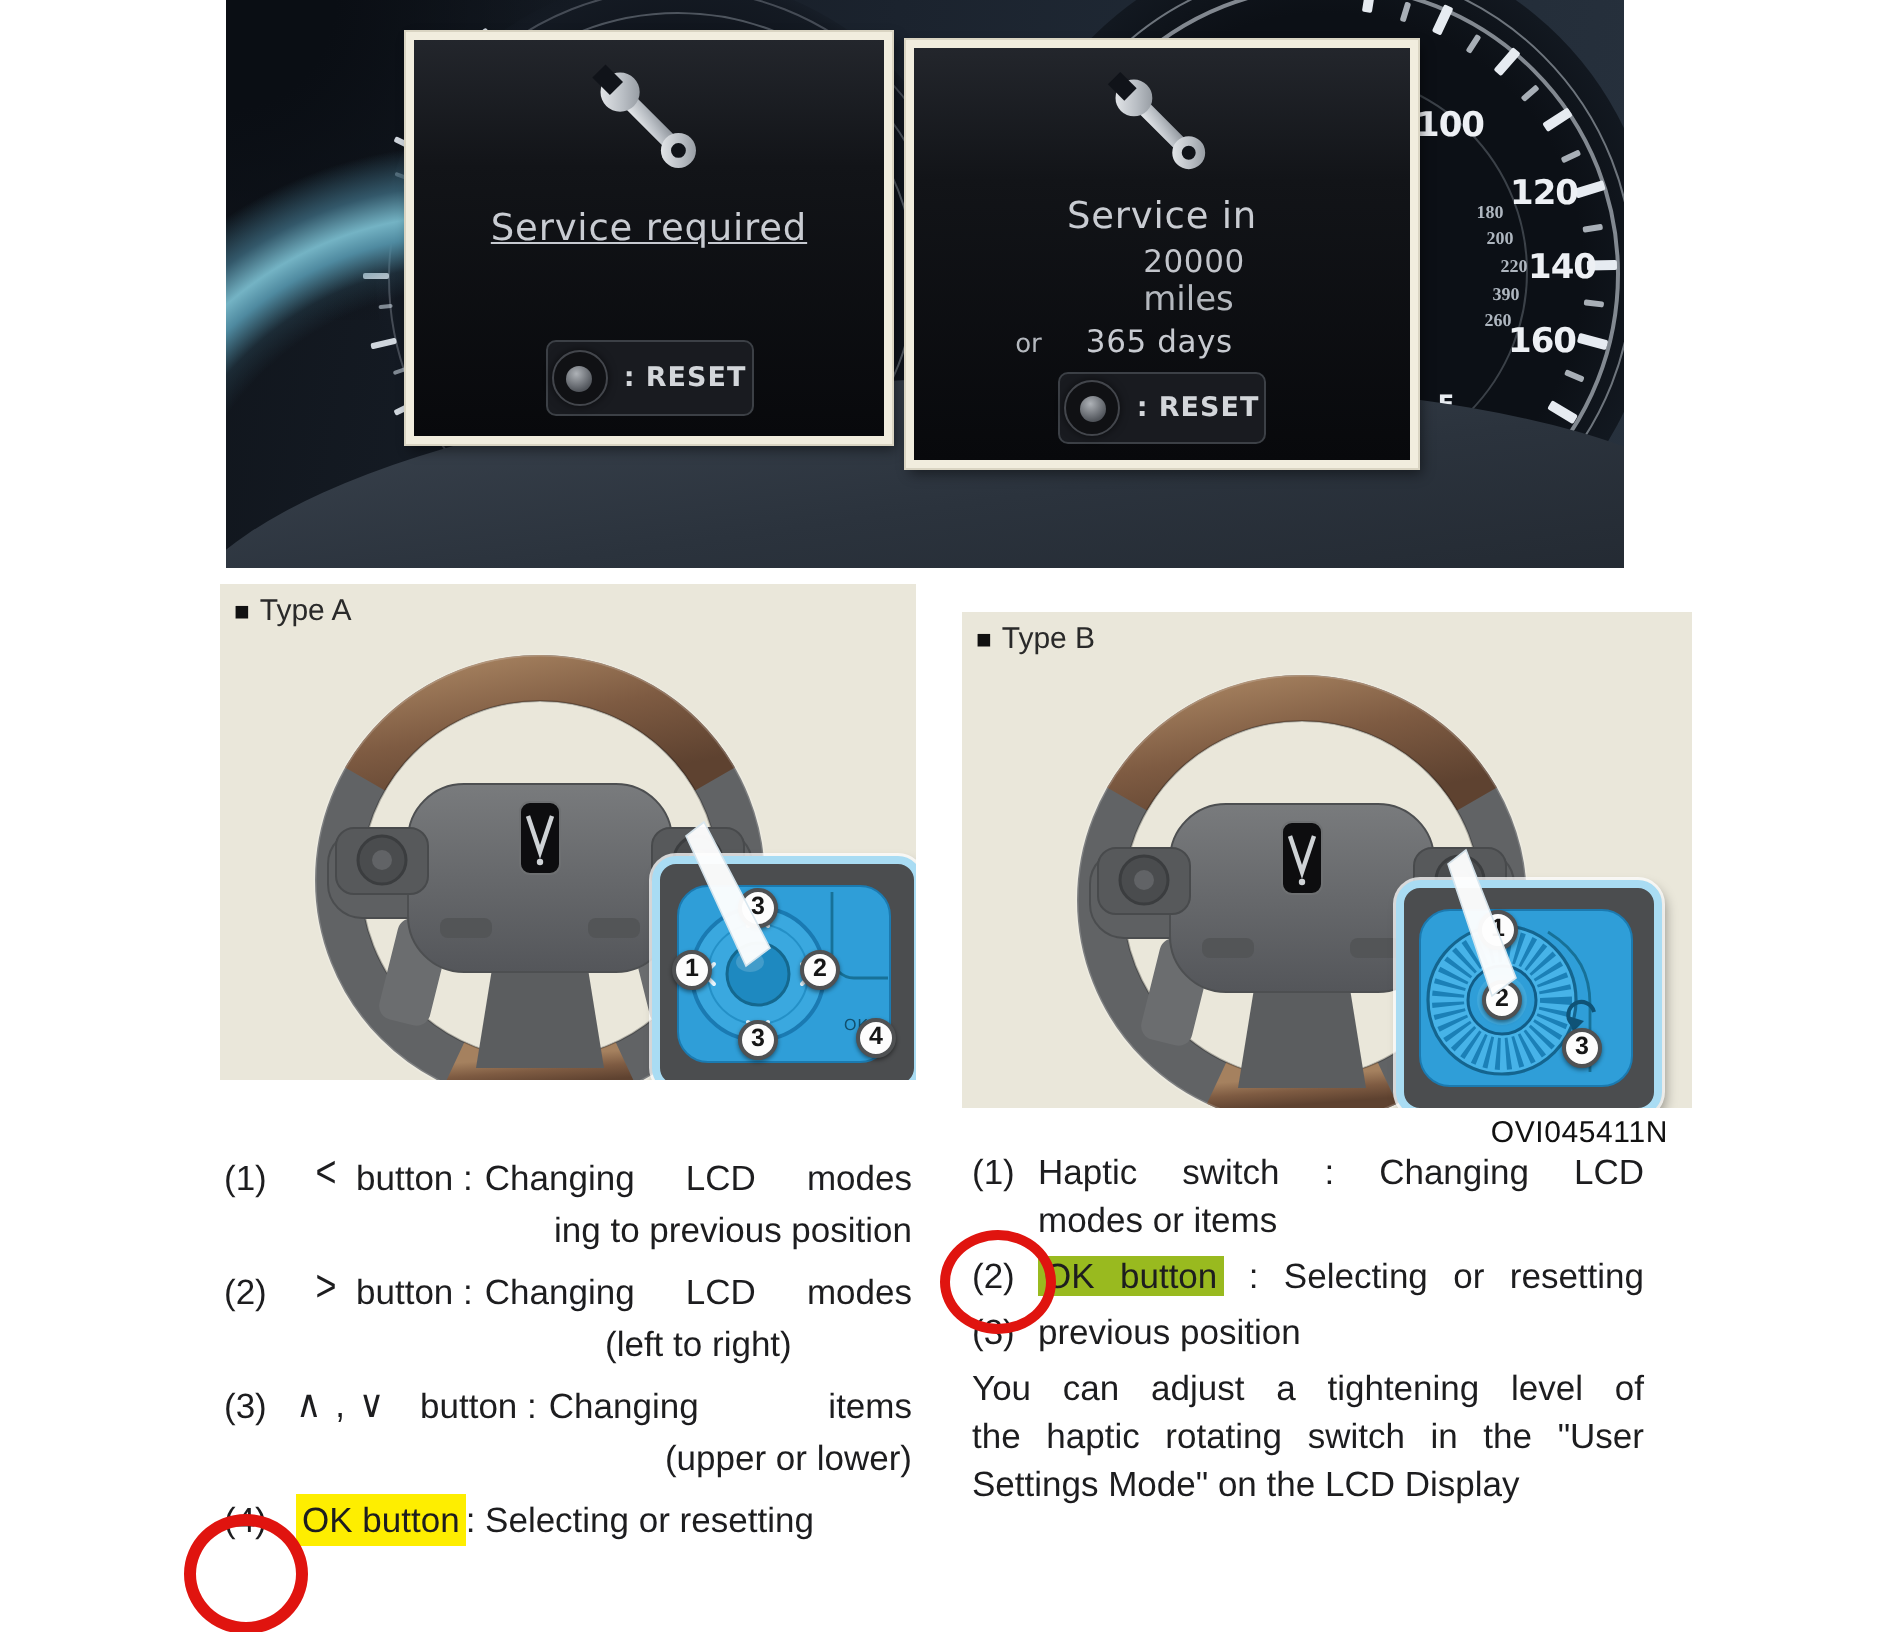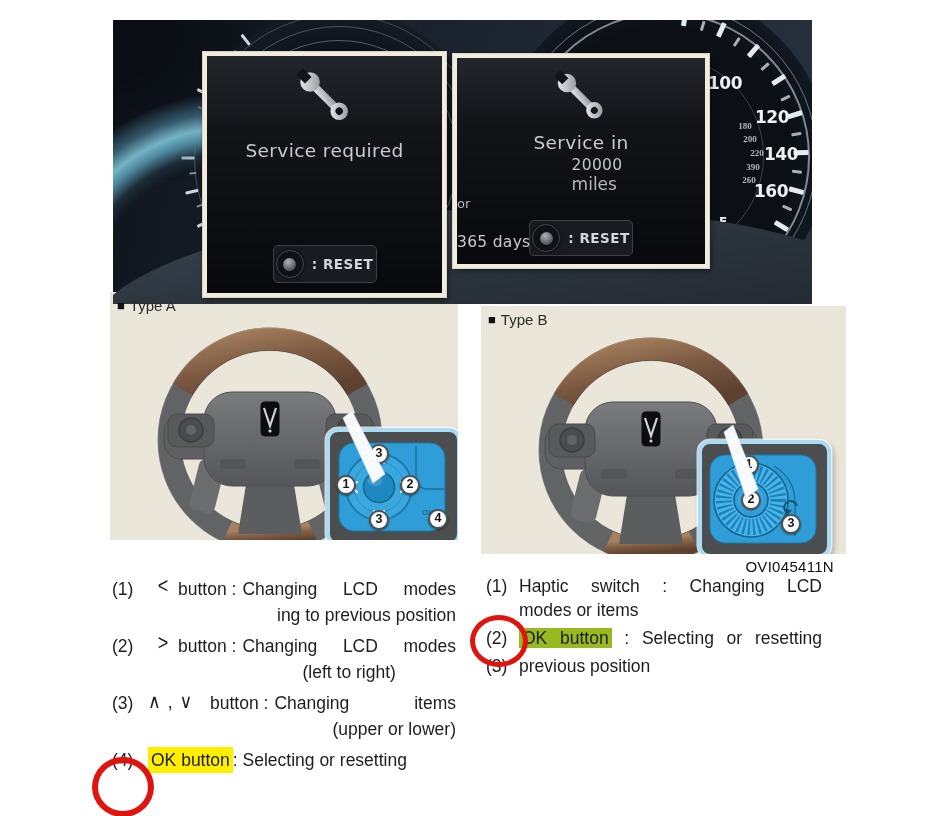--- a/index.html
+++ b/index.html
@@ -2,21 +2,21 @@
 <html><head>
 <meta charset="utf-8">
 <style>
   html,body{margin:0;padding:0;}
   body{width:949px;height:816px;background:#ffffff;overflow:hidden;
        font-family:"Liberation Sans",sans-serif;color:#1d1d1f;position:relative;}
   .abs{position:absolute;}
 
   
   .photo{position:absolute;left:113px;top:0;width:699px;height:284px;overflow:hidden;
-         background:linear-gradient(100deg,#10151c 0%,#1b232e 45%,#212b37 75%,#27313d 100%);margin-top:20px;}
+         background:linear-gradient(100deg,#10151c 0%,#1b232e 45%,#212b37 75%,#27313d 100%);}
   .photo-corner{position:absolute;left:0;top:0;width:220px;height:160px;
          background:radial-gradient(circle at 0% 0%,#0a0e14 20%,rgba(10,14,20,0) 70%);}
   .gfill{position:absolute;border-radius:50%;}
   .gfill-left{left:75px;top:-12px;width:300px;height:300px;
          background:radial-gradient(circle,#0d1118 45%,#141a23 68%,rgba(20,26,35,0) 73%);}
   .gfill-right{left:385px;top:-30px;width:330px;height:330px;
          background:radial-gradient(circle,#0c1016 55%,#151c25 78%,rgba(21,28,37,0) 84%);}
   .ring{position:absolute;border-radius:50%;}
   .tick{position:absolute;transform-origin:center;border-radius:1px;}
   .speedo-num{position:absolute;transform:translate(-50%,-50%);color:#edf0f4;
@@ -32,31 +32,31 @@
   .hood{position:absolute;left:-30px;bottom:-55px;width:780px;height:150px;z-index:3;
          transform:rotate(-3deg);border-radius:45% 55% 0 0/75% 65% 0 0;
          background:linear-gradient(175deg,#3a434e 0%,#2b333d 45%,#20262e 100%);}
 
   
   .lcd{position:absolute;z-index:5;border:4px solid #f1edde;box-sizing:border-box;
        background:linear-gradient(180deg,#23262c 0%,#121418 32%,#08090c 100%);
        box-shadow:0 0 0 1px #d9d4c2, 2px 3px 6px rgba(0,0,0,.45);
        display:flex;flex-direction:column;align-items:center;
        font-family:"DejaVu Sans",sans-serif;color:#c7cad0;}
-  .lcd-a{left:90px;top:32px;width:243px;height:245px;}
-  .lcd-b{left:340px;top:34px;width:256px;height:214px;}
+  .lcd-a{left:90px;top:16px;width:243px;height:206px;text-decoration:underline;}
+  .lcd-b{left:340px;top:20px;width:256px;height:214px;}
   .lcd-msg{font-size:18.5px;font-weight:500;letter-spacing:.4px;color:#c9ccd2;}
   .lcd-a .lcd-msg{margin-top:10px;}
   .lcd-b .lcd-msg{margin-top:4px;}
   .wrench{margin-top:8px;}
   .svcline{display:flex;align-items:baseline;justify-content:center;margin-top:3px;
            font-weight:500;color:#c2c5cb;}
   .svc-val{font-size:15.5px;letter-spacing:.3px;}
   .svc-unit{font-size:17px;margin-left:3px;color:#b4b8be;}
-  .svcline2{width:100%;display:flex;align-items:baseline;justify-content:center;gap:22px;margin-top:2px;flex-direction:column;}
+  .svcline2{width:100%;display:flex;align-items:baseline;justify-content:center;gap:22px;margin-top:2px;}
   .svc-or{font-size:13px;color:#b4b8be;margin-left:-38px;}
   .reset-pill{position:absolute;bottom:10px;left:50%;transform:translateX(-50%);
         width:102px;height:36px;background:#191b20;border:1px solid #3c4046;border-radius:5px;
         display:flex;align-items:center;justify-content:center;gap:8px;}
   .lcd-b .reset-pill{bottom:8px;height:34px;}
   .knob{width:26px;height:26px;border-radius:50%;background:#101114;border:1.5px solid #43464c;
         display:flex;align-items:center;justify-content:center;box-shadow:0 0 4px rgba(0,0,0,.6);}
   .knob::after{content:"";width:13px;height:13px;border-radius:50%;
         background:radial-gradient(circle at 40% 30%,#aeb2b7,#54585e 70%,#3a3d42);}
   .reset-label{font-size:13.5px;font-weight:bold;letter-spacing:.5px;color:#d3d6da;}
@@ -417,16 +417,21 @@
     <div class="lb-body jl">
       <span class="hl hl-g">OK button</span><span> : Selecting or resetting</span>
     </div>
   </div>
   <div class="lb-row">
     <span class="lb-num">(3)</span>
     <div class="lb-body">
       <div>previous position</div>
     </div>
   </div>
+  <div class="lb-note">
+    <div class="jl">You can adjust a tightening level of</div>
+    <div class="jl">the haptic rotating switch in the "User</div>
+    <div>Settings Mode" on the LCD Display</div>
+  </div>
 </div>
 
 <div class="red-circle circle-left"></div>
 <div class="red-circle circle-right"></div>
 
 </body></html>

